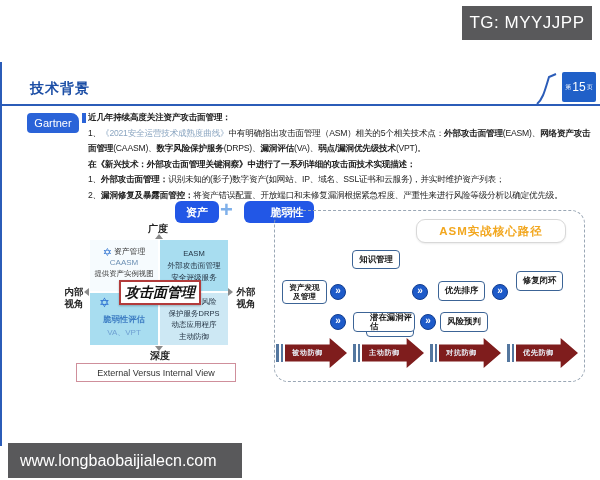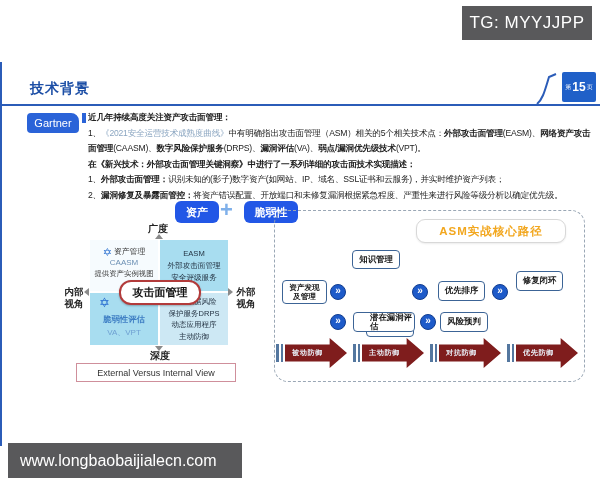--- a/index.html
+++ b/index.html
@@ -13,54 +13,54 @@
   
   .dark-badge{background:#59595b;color:#fff;display:flex;align-items:center;}
   #tg-badge{left:462px;top:6px;width:130px;height:34px;font-size:17px;justify-content:center;letter-spacing:0.5px;}
   #url-badge{left:8px;top:443px;width:234px;height:35px;font-size:16px;padding-left:12px;box-sizing:border-box;}
   
   #slide-title{left:30px;top:80px;font-size:14px;font-weight:bold;color:#1d4fa6;letter-spacing:1px;}
   #header-rule{left:0;top:104px;width:600px;height:2px;background:#2b5cb8;}
   #left-edge-line{left:0;top:62px;width:2px;height:384px;background:#2b5cb8;}
   #page-badge{left:562px;top:72px;width:34px;height:30px;background:#2060c8;color:#fff;
     display:flex;align-items:center;justify-content:center;border-radius:2px;}
-  #page-badge .sm{font-size:6px;} #page-badge .num{font-size:12px;font-weight:bold;margin:0 1px;}
+  #page-badge .sm{font-size:6px;} #page-badge .num{font-size:12px;font-weight:normal;margin:0 1px;}
   #page-curve{left:534px;top:70px;}
   
   #gartner-tag{left:27px;top:113px;width:52px;height:20px;background:#2a63d8;color:#fff;
     font-size:11px;display:flex;align-items:center;justify-content:center;border-radius:4px 8px 4px 4px;}
   
   #body-text{left:88px;top:110px;width:508px;}
   .bline{font-size:8.6px;line-height:15.5px;white-space:nowrap;letter-spacing:-0.2px;color:#222;}
   #body-marker{left:82px;top:113px;width:4px;height:10px;background:#2a63d8;}
   
   .pill{background:#2257e6;color:#fff;font-weight:bold;font-size:11px;border-radius:6px;
     display:flex;align-items:center;justify-content:center;}
   #formula-asset{left:175px;top:201px;width:44px;height:22px;}
   #formula-plus{left:220px;top:197px;font-size:22px;font-weight:bold;color:#7fb0ea;}
-  #formula-vuln{left:244px;top:201px;width:54px;height:22px;}
+  #formula-vuln{left:244px;top:201px;width:54px;height:22px;padding-left:16px;}
   
   .qcell{box-sizing:border-box;text-align:center;}
   #q-tl{left:90px;top:240px;width:68px;height:51px;background:#f6fbfe;}
   #q-tr{left:160px;top:240px;width:68px;height:51px;background:#a8ddf0;}
   #q-bl{left:90px;top:293px;width:68px;height:52px;background:#a8ddf0;}
   #q-br{left:160px;top:293px;width:68px;height:52px;background:#cde8f4;}
   .q-dark{color:#1f2d3d;font-size:7.6px;line-height:12px;}
   .star{color:#2a6fd0;font-size:11px;line-height:10px;}
   #q-tl .row1{display:flex;align-items:center;justify-content:center;gap:2px;margin-top:6px;font-size:7.8px;color:#333;}
   #q-tl .caasm{font-size:8px;color:#6b8fb3;margin-top:1px;}
   #q-tl .line3{font-size:7.4px;color:#3a3a3a;margin-top:2px;}
   #q-tr{display:flex;flex-direction:column;justify-content:center;}
   #q-bl .star{position:absolute;left:9px;top:5px;font-size:13px;}
   #q-bl .t1{margin-top:21px;font-size:8.4px;font-weight:bold;color:#3f7fc4;}
   #q-bl .t2{font-size:8px;color:#6fa0d2;margin-top:2px;}
   #q-br{display:flex;flex-direction:column;justify-content:center;font-size:7.5px;line-height:11.5px;color:#1f2d3d;}
   #asm-center-box{left:119px;top:280px;width:78px;height:21px;background:#fff;border:2px solid #b23b3b;
-    border-radius:12px;display:flex;align-items:center;justify-content:center;
-    font-size:11px;font-weight:bold;color:#111;box-shadow:0 1px 2px rgba(0,0,0,.25);z-index:3;}
+    border-radius:0;display:flex;align-items:center;justify-content:center;
+    font-size:14px;font-weight:bold;color:#111;box-shadow:0 1px 2px rgba(0,0,0,.25);z-index:3;font-style:italic;}
   .axis-label{font-weight:bold;color:#222;font-size:10px;}
   #axis-top{left:148px;top:222px;}
   #axis-bottom{left:150px;top:349px;}
   #axis-left{left:58px;top:286px;width:32px;text-align:center;font-size:9.5px;line-height:12px;}
   #axis-right{left:230px;top:286px;width:32px;text-align:center;font-size:9.5px;line-height:12px;}
   .tri{width:0;height:0;}
   #tri-up{left:155px;top:234px;border-left:4px solid transparent;border-right:4px solid transparent;border-bottom:5px solid #8a8a8a;}
   #tri-down{left:155px;top:346px;border-left:4px solid transparent;border-right:4px solid transparent;border-top:5px solid #8a8a8a;}
   #tri-left{left:84px;top:288px;border-top:4px solid transparent;border-bottom:4px solid transparent;border-right:5px solid #8a8a8a;}
   #tri-right{left:228px;top:288px;border-top:4px solid transparent;border-bottom:4px solid transparent;border-left:5px solid #8a8a8a;}

